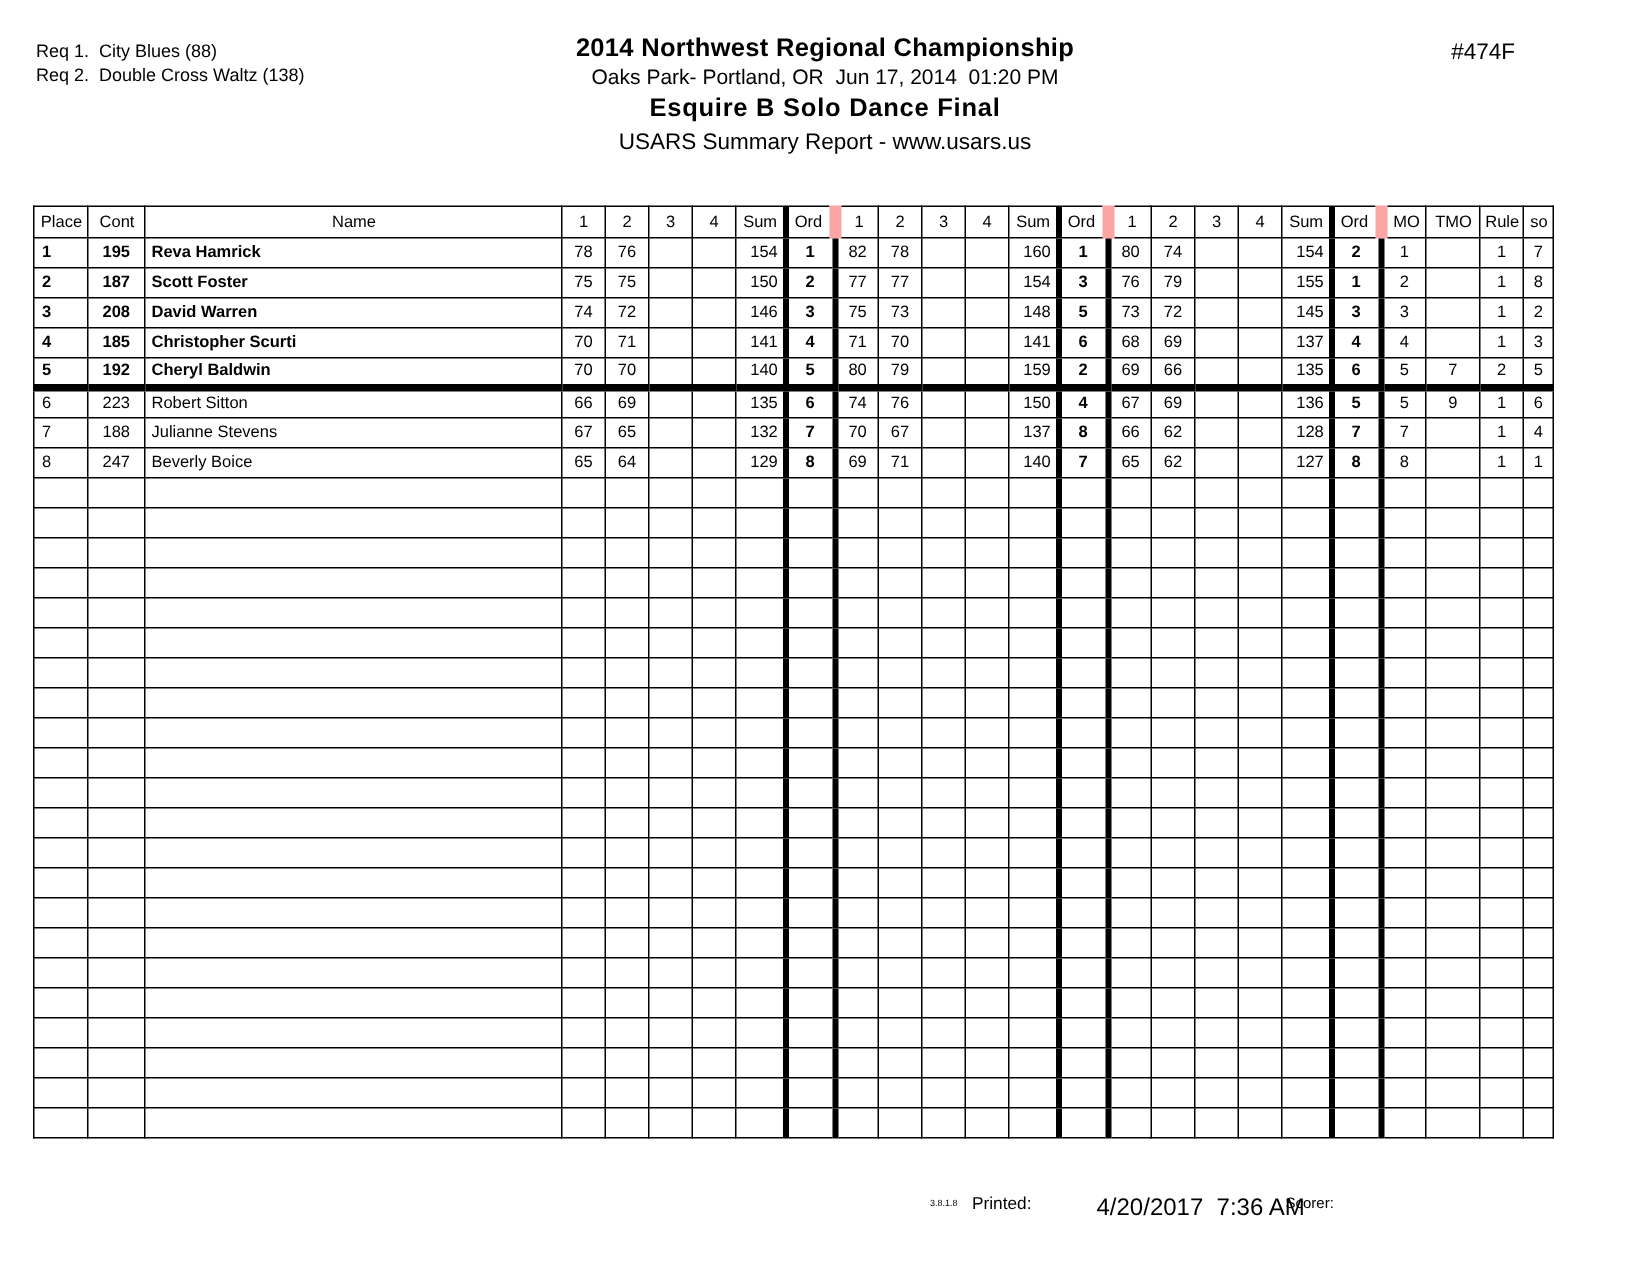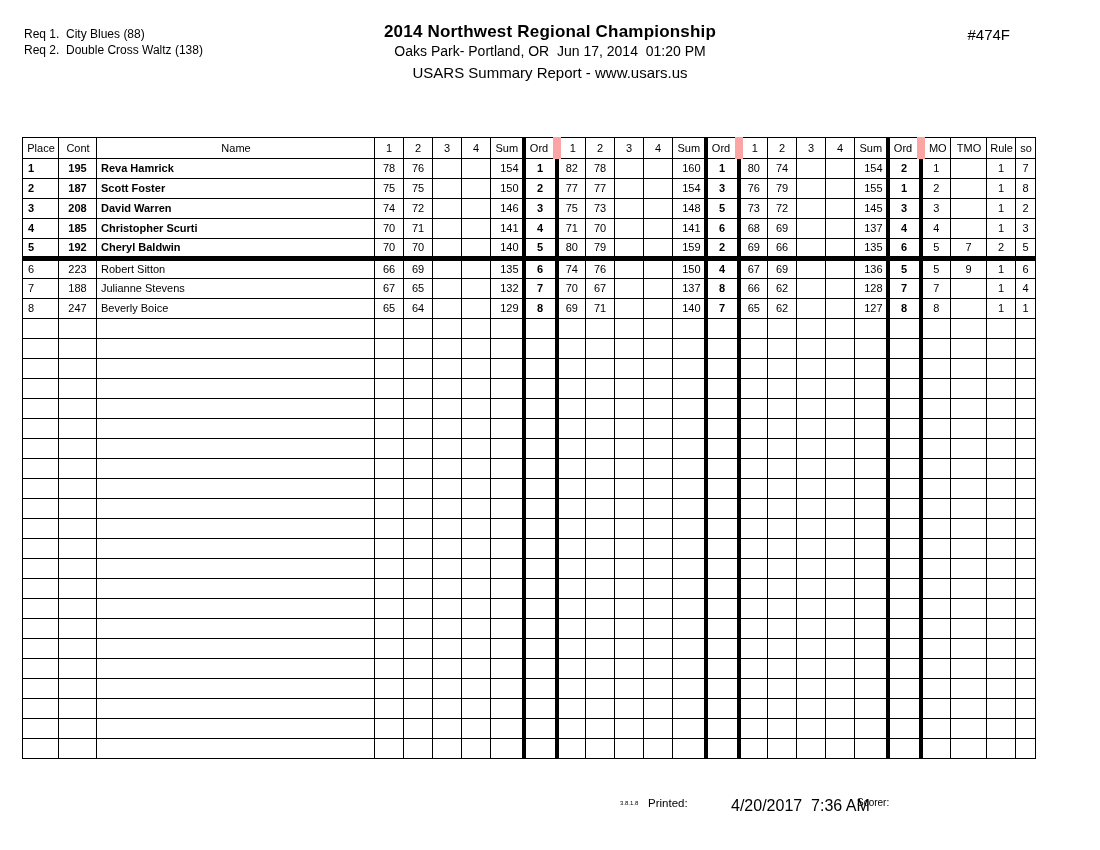--- a/index.html
+++ b/index.html
@@ -46,20 +46,21 @@
 <body>
 
 <div class="req-block">
   <div class="req-line">Req 1.  City Blues (88)</div>
   <div class="req-line">Req 2.  Double Cross Waltz (138)</div>
 </div>
 
 <div class="title-block">
   <div class="t1">2014 Northwest Regional Championship</div>
   <div class="t2">Oaks Park- Portland, OR  Jun 17, 2014  01:20 PM</div>
+  <div class="t3">Esquire B Solo Dance Final</div>
   <div class="t4">USARS Summary Report - www.usars.us</div>
 </div>
 
 <div class="event-number">#474F</div>
 
 <table class="results">
   <colgroup>
       <col style="width: 36px;">
       <col style="width: 38px;">
       <col style="width: 278px;">

